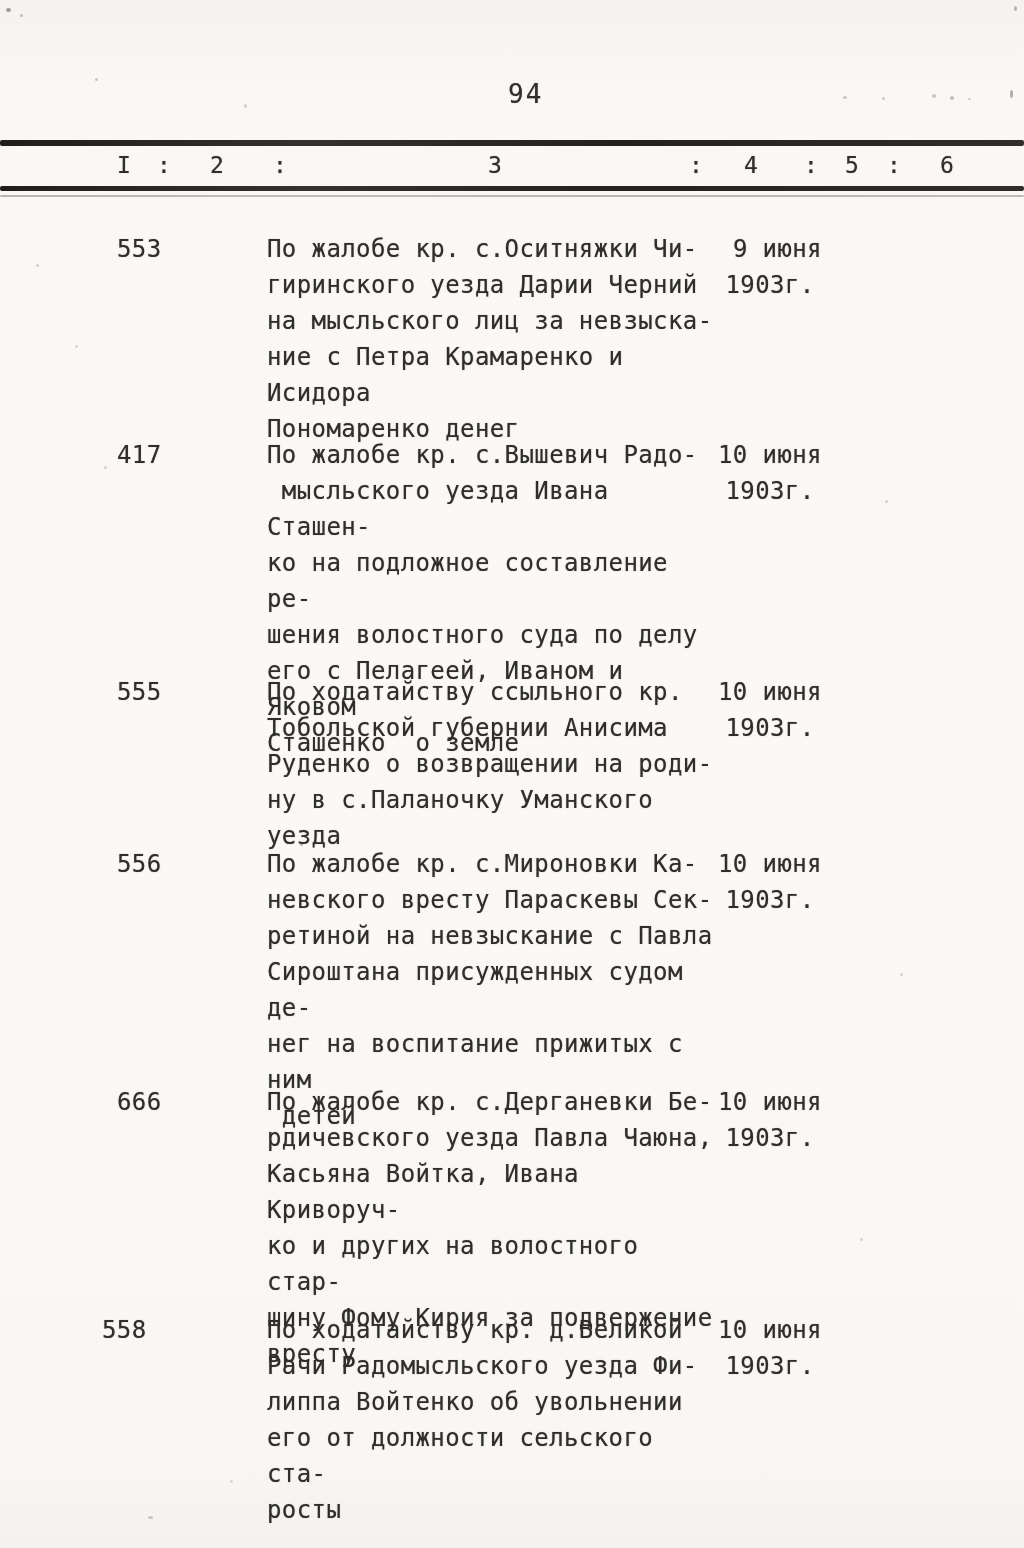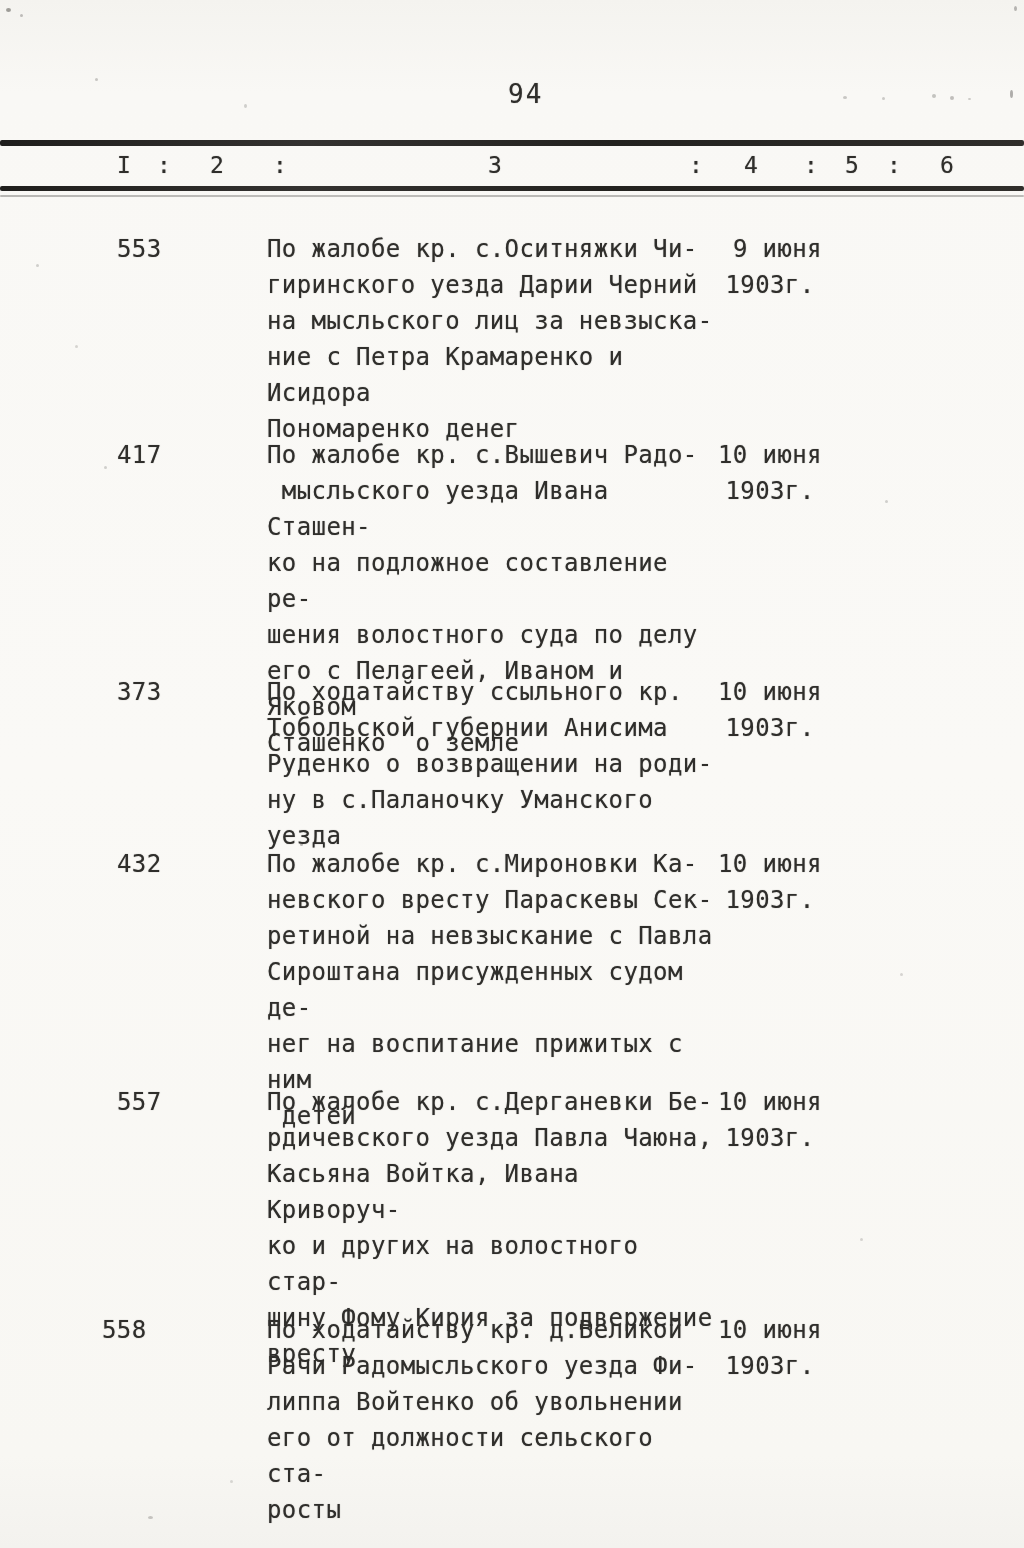--- a/index.html
+++ b/index.html
@@ -84,43 +84,43 @@
  мысльского уезда Ивана Сташен-
 ко на подложное составление ре-
 шения волостного суда по делу
 его с Пелагеей, Иваном и Яковом
 Сташенко  о земле</div>
     <div class="date typed">10 июня
 1903г.</div>
   </section>
 
   <section class="entry" style="top:674px">
-    <div class="num typed">373</div>
+    <div class="num typed">555</div>
     <div class="desc typed">По ходатайству ссыльного кр.
 Тобольской губернии Анисима
 Руденко о возвращении на роди-
 ну в с.Паланочку Уманского уезда</div>
     <div class="date typed">10 июня
 1903г.</div>
   </section>
 
   <section class="entry" style="top:846px">
-    <div class="num typed">432</div>
+    <div class="num typed">556</div>
     <div class="desc typed">По жалобе кр. с.Мироновки Ка-
 невского вресту Параскевы Сек-
 ретиной на невзыскание с Павла
 Сироштана присужденных судом де-
 нег на воспитание прижитых с ним
  детей</div>
     <div class="date typed">10 июня
 1903г.</div>
   </section>
 
   <section class="entry" style="top:1084px">
-    <div class="num typed">557</div>
+    <div class="num typed">666</div>
     <div class="desc typed">По жалобе кр. с.Дерганевки Бе-
 рдичевского уезда Павла Чаюна,
 Касьяна Войтка, Ивана Криворуч-
 ко и других на волостного стар-
 шину Фому Кирия за подвержение
 вресту</div>
     <div class="date typed">10 июня
 1903г.</div>
   </section>
 

